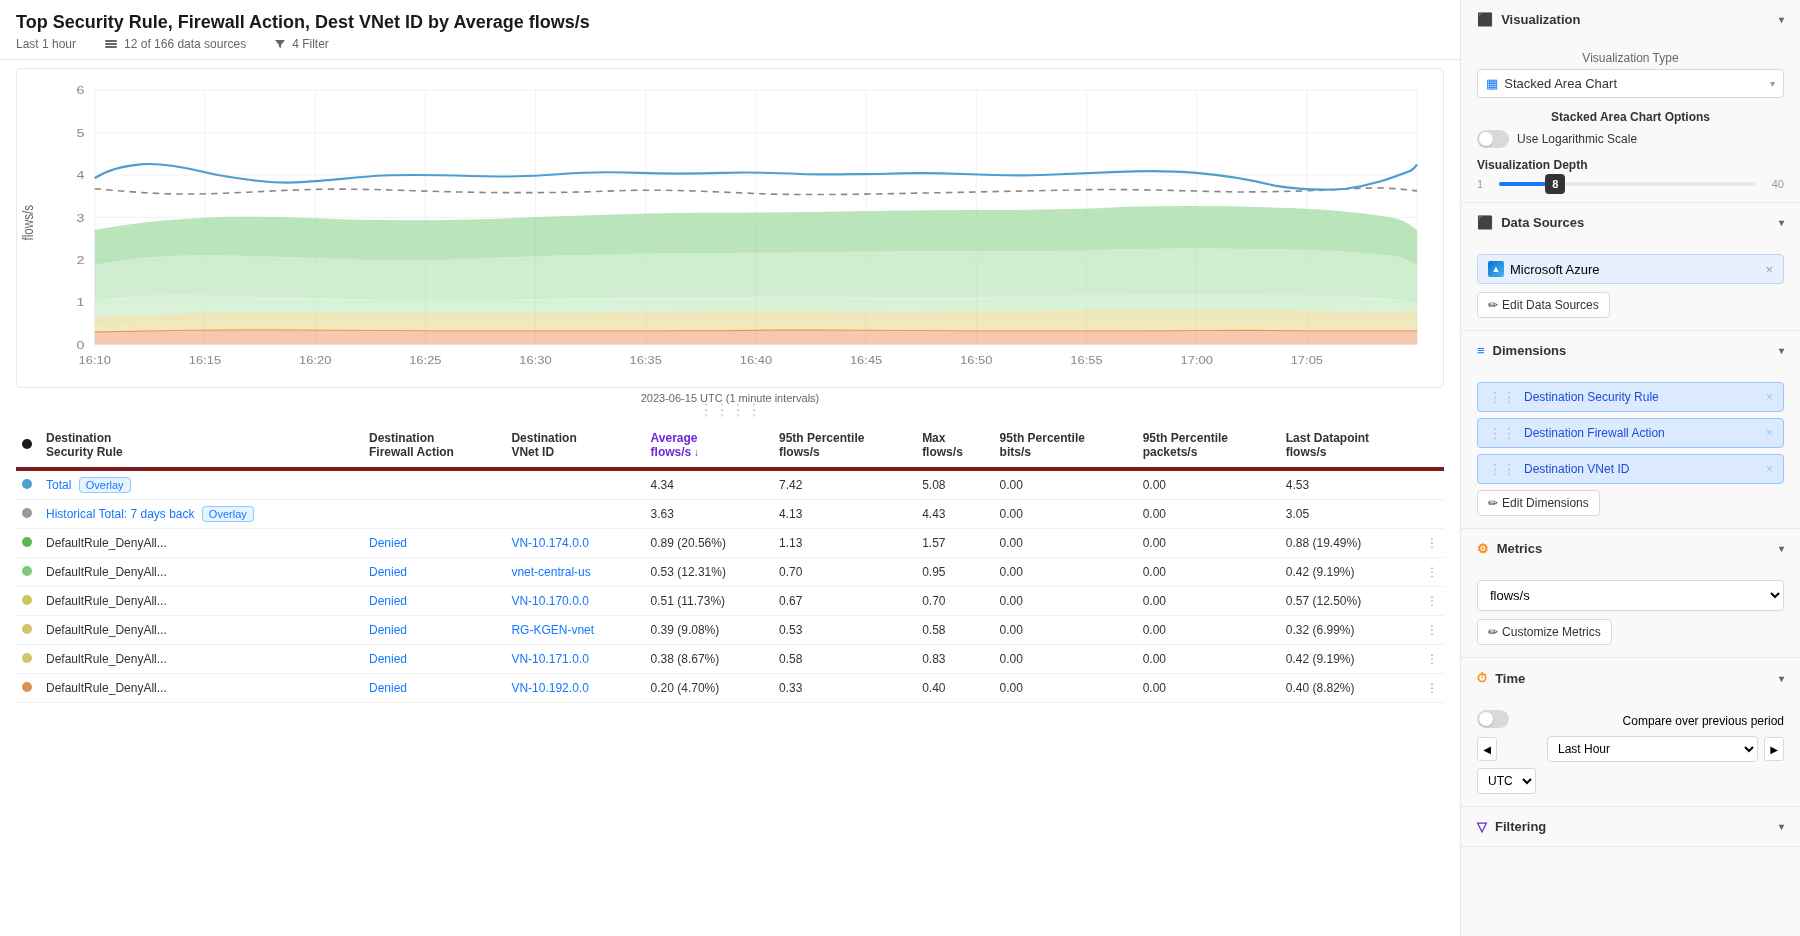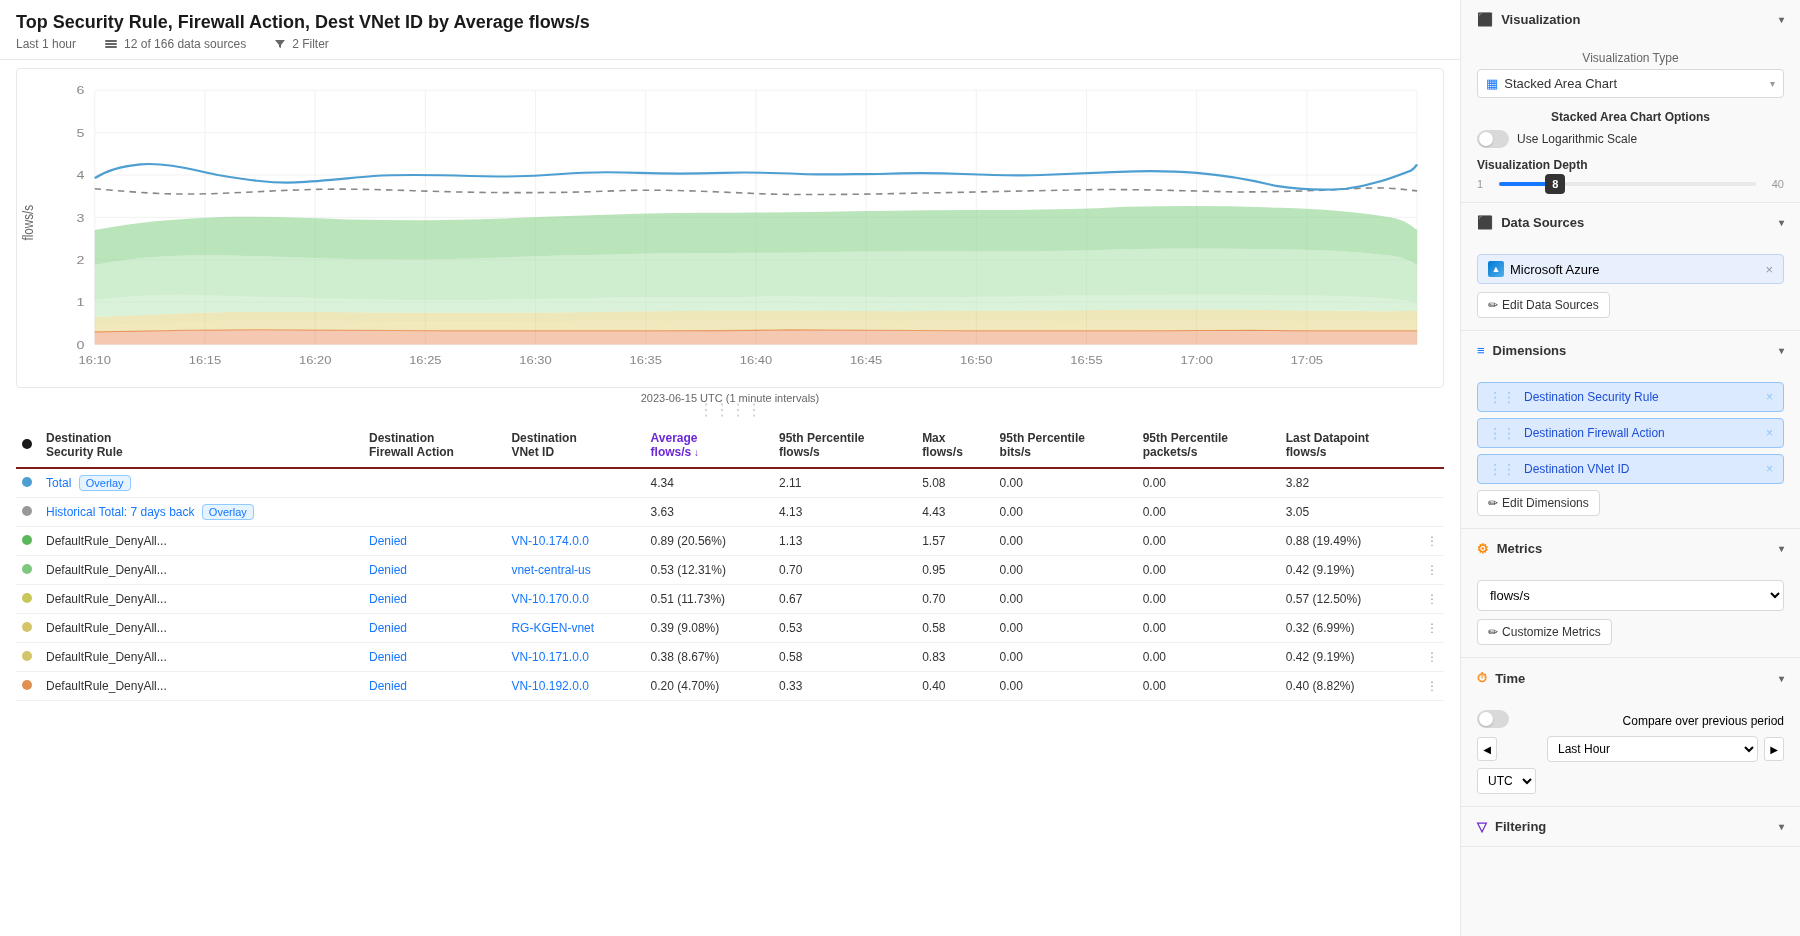--- a/index.html
+++ b/index.html
@@ -9,21 +9,21 @@
     .header h1 { font-size: 18px; font-weight: 600; color: #1a1a1a; }
     .header-sub { display: flex; align-items: center; gap: 28px; margin-top: 4px; color: #666; font-size: 12px; }
     .header-sub span { display: flex; align-items: center; gap: 4px; }
     .chart-area { padding: 8px 16px; flex-shrink: 0; }
     .chart-container { border: 1px solid #e8e8e8; background: #fff; border-radius: 4px; position: relative; height: 320px; }
     .chart-svg { width: 100%; height: 100%; }
     .x-axis-label { text-align: center; font-size: 11px; color: #666; margin-top: 2px; }
     .drag-handle { display: flex; justify-content: center; padding: 4px; color: #ccc; font-size: 16px; cursor: row-resize; }
     .table-section { flex: 1; overflow: auto; padding: 0 16px 16px; }
     table { width: 100%; border-collapse: collapse; font-size: 12px; }
-    thead th { padding: 8px 6px; text-align: left; font-weight: 600; color: #333; border-bottom: 2px solid #7f1d1d; white-space: nowrap; background: #fff; position: sticky; top: 0; z-index: 2; }
+    thead th { padding: 8px 6px; text-align: left; font-weight: 600; color: #333; border-bottom: 4px solid #7f1d1d; white-space: nowrap; background: #fff; position: sticky; top: 0; z-index: 2; }
     tbody td { padding: 7px 6px; border-bottom: 1px solid #f0f0f0; color: #333; white-space: nowrap; }
     .avg-flows { color: #6d28d9; cursor: pointer; }
     .avg-flows::after { content: ' ↓'; font-size: 10px; }
     .color-dot { width: 10px; height: 10px; border-radius: 50%; display: inline-block; flex-shrink: 0; }
     .color-dot.black { background: #1a1a1a; }
     .color-dot.blue { background: #4e9fd1; }
     .color-dot.gray { background: #999; }
     .color-dot.green1 { background: #5ab85a; }
     .color-dot.green2 { background: #7dc87d; }
     .color-dot.yellow1 { background: #c8c85a; }
@@ -82,21 +82,21 @@
             <rect x="1" y="3" width="12" height="2" rx="1" fill="#666"></rect>
             <rect x="1" y="6" width="12" height="2" rx="1" fill="#666"></rect>
             <rect x="1" y="9" width="12" height="2" rx="1" fill="#666"></rect>
           </svg>
         <span>12 of 166 data sources</span>
       </span>
       <span>
         <svg width="12" height="12" viewBox="0 0 12 12" fill="none" style="vertical-align:middle;margin-right:2px">
             <path d="M1 2h10l-4 5v3l-2-1V7L1 2z" fill="#666"></path>
           </svg>
-        <span>2 Filter</span>
+        <span>4 Filter</span>
       </span>
     </div>
   </div>
 
   <div class="chart-area">
     <div class="chart-container">
       <svg class="chart-svg" viewBox="0 0 1100 300" preserveAspectRatio="none">
 
         <line x1="60" y1="20" x2="1080" y2="20" stroke="#e8e8e8" stroke-width="0.5"></line>
         <line x1="60" y1="60" x2="1080" y2="60" stroke="#e8e8e8" stroke-width="0.5"></line>
@@ -187,25 +187,25 @@
           <th style="width:20px"></th>
         </tr>
       </thead>
       <tbody id="table-body">
       <tr>
             <td><span class="color-dot blue"></span></td>
             <td><span class="link">Total</span> <span class="tag">Overlay</span></td>
             <td></td>
             <td></td>
             <td>4.34</td>
-            <td>2.11</td>
+            <td>7.42</td>
             <td>5.08</td>
             <td>0.00</td>
             <td>0.00</td>
-            <td>3.82</td>
+            <td>4.53</td>
             <td></td>
           </tr>
           <tr>
             <td><span class="color-dot gray"></span></td>
             <td><span class="link">Historical Total: 7 days back</span> <span class="tag">Overlay</span></td>
             <td></td>
             <td></td>
             <td>3.63</td>
             <td>4.13</td>
             <td>4.43</td>

